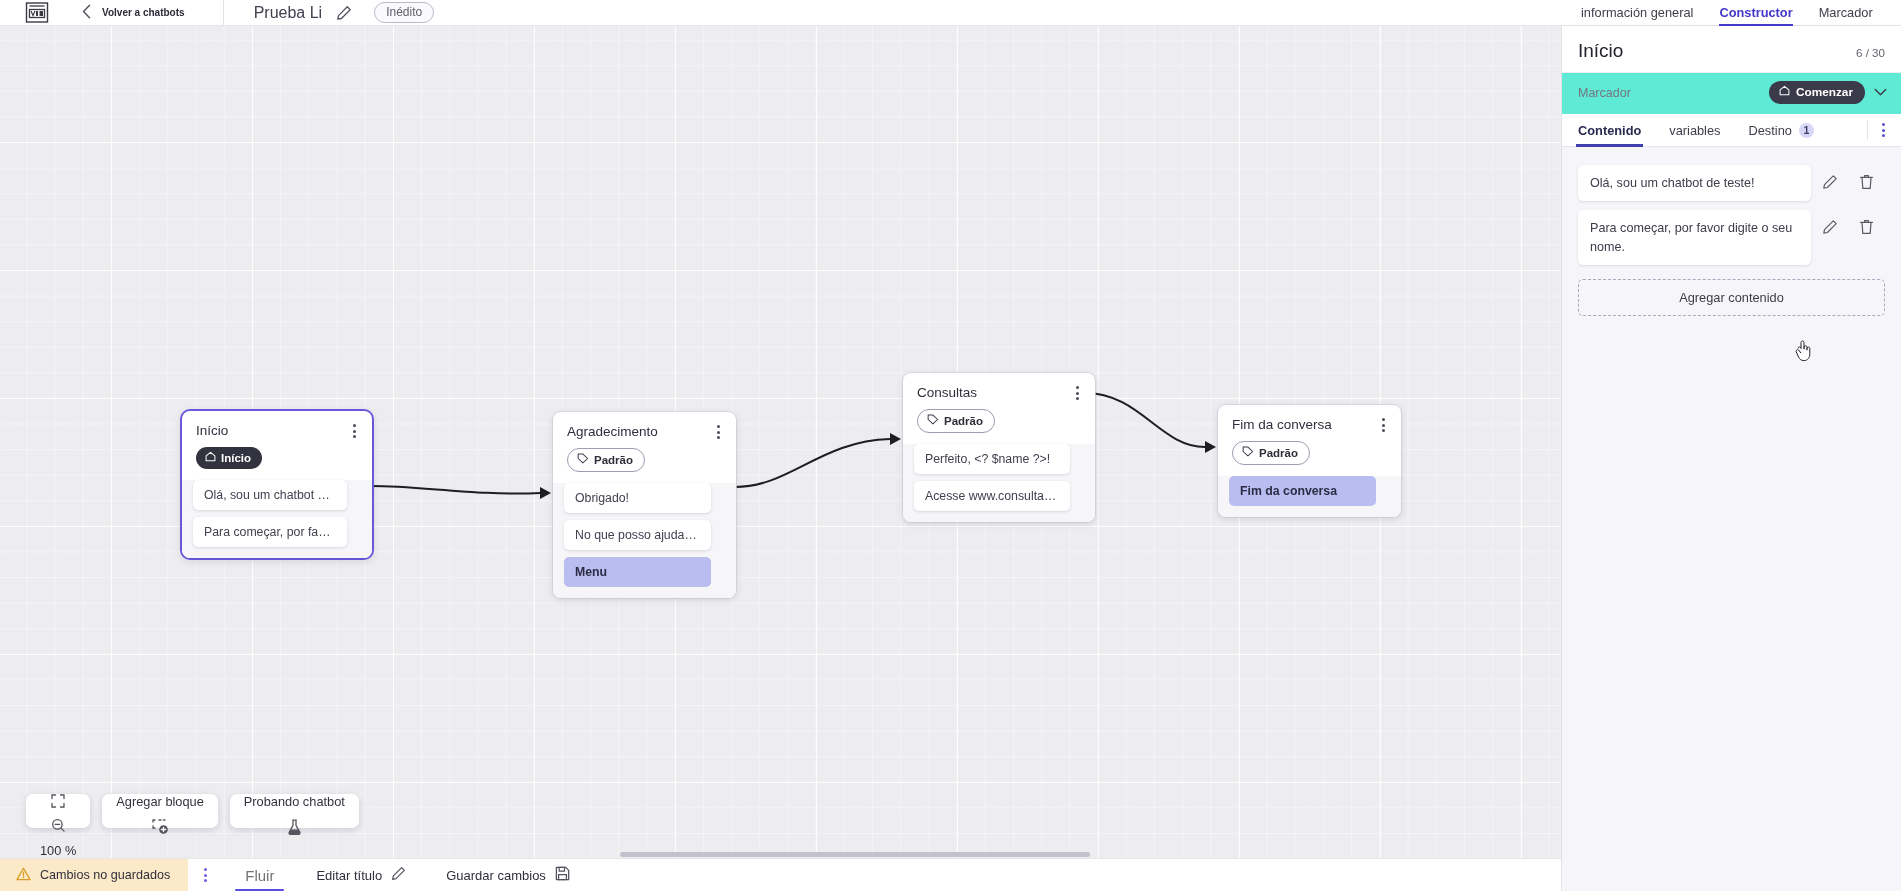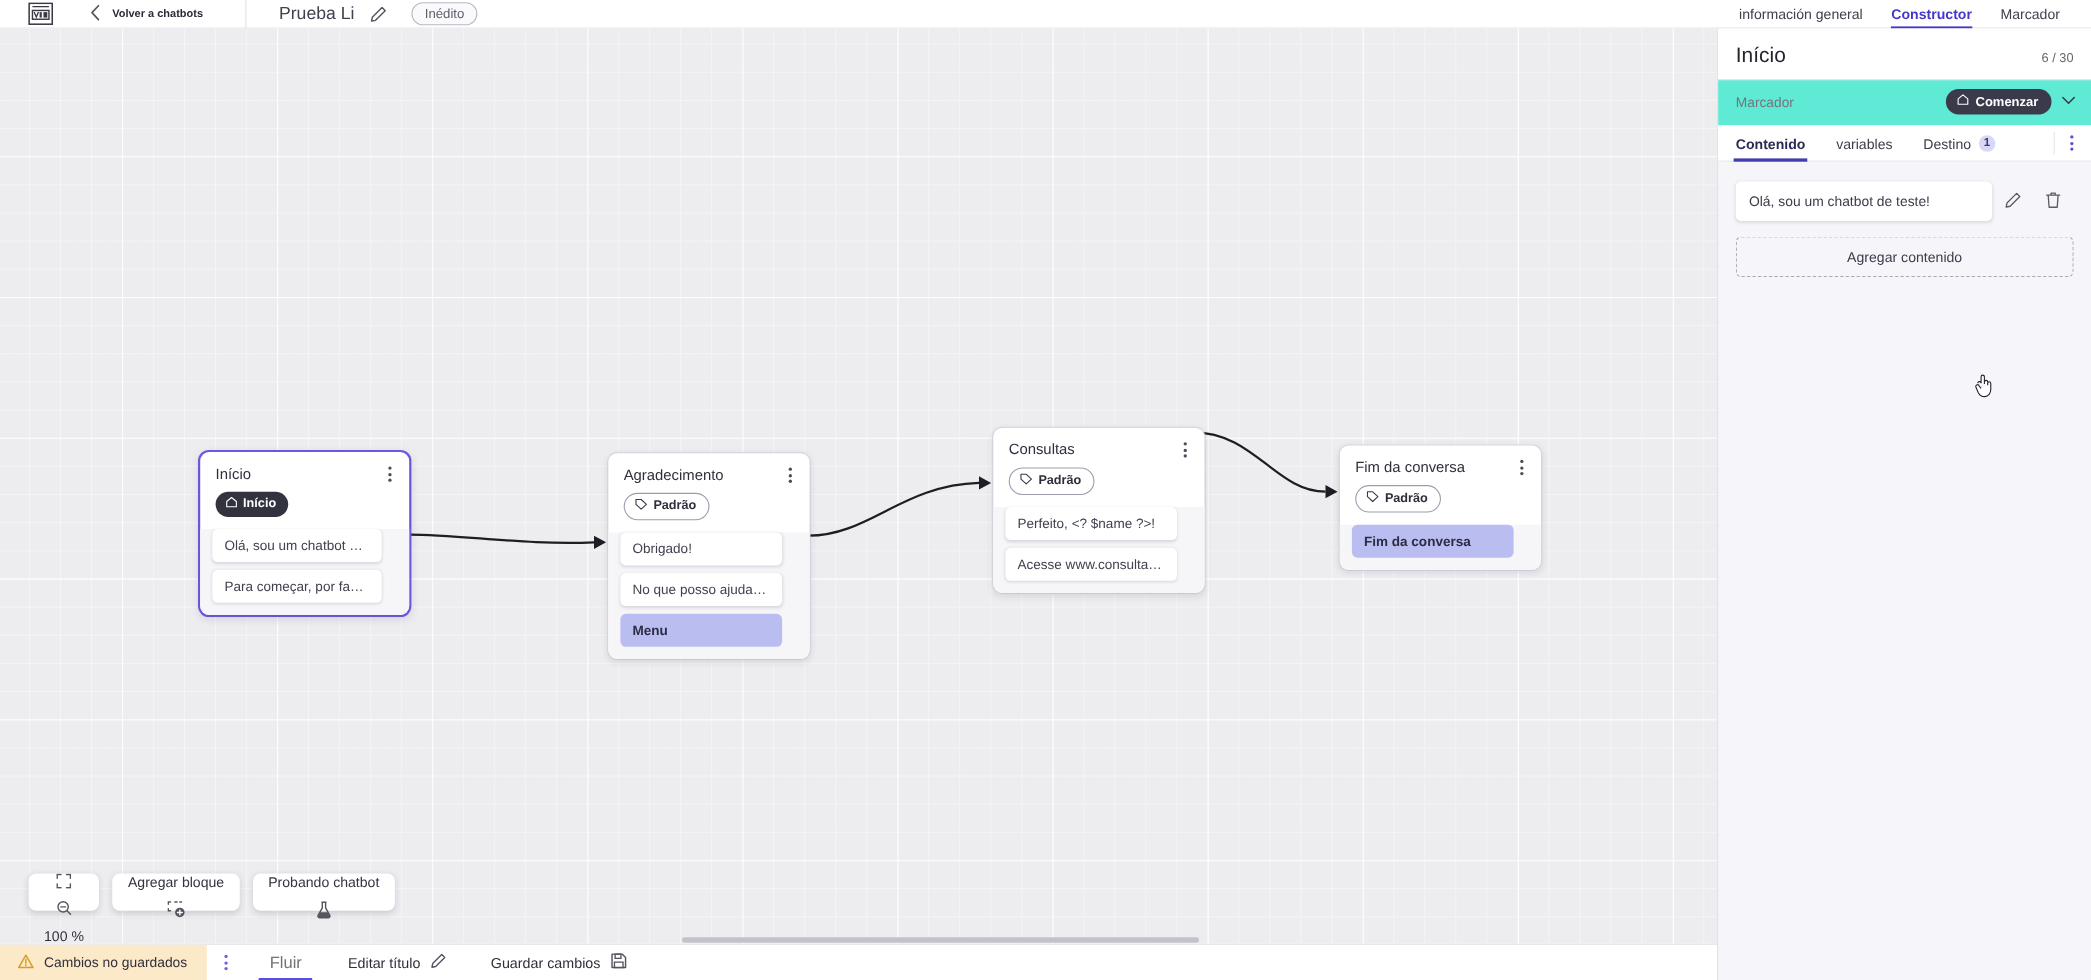--- a/index.html
+++ b/index.html
@@ -330,21 +330,21 @@
           <span>Padrão</span>
         </span>
       </div>
       <div class="node-body node-body-grey">
         <div class="msg">Obrigado!</div>
         <div class="msg">No que posso ajudar, &lt;? $name ...</div>
         <div class="msg blue">Menu</div>
       </div>
     </div>
 
-    <div class="node" style="left:903px; top:347px; width:192px;margin-top:16px;">
+    <div class="node" style="left:903px; top:347px; width:192px;">
       <div class="node-head">
         <div class="node-title">Consultas</div>
         <div class="node-kebab">
             <i></i>
             <i></i>
             <i></i>
           </div>
       </div>
       <div class="chip-row">
         <span class="chip outline">
@@ -530,20 +530,33 @@
           <svg width="16" height="16" viewBox="0 0 16 16">
               <path d="M11.3 1.8 l2.9 2.9 L5.4 13.5 l-3.6 .7 .7-3.6 Z" fill="none" stroke="#5b5b66" stroke-width="1.2" stroke-linejoin="round"></path>
             </svg>
         </div>
         <div class="row-act">
           <svg width="15" height="16" viewBox="0 0 15 16">
               <path d="M1.6 3.4h11.8M5.6 3.4V1.6h3.8v1.8M3 3.4l.8 11h7.4l.8-11" fill="none" stroke="#5b5b66" stroke-width="1.2" stroke-linejoin="round" stroke-linecap="round"></path>
             </svg>
         </div>
       </div>
+      <div class="content-row">
+        <div class="content-box">Para começar, por favor digite o seu nome.</div>
+        <div class="row-act">
+          <svg width="16" height="16" viewBox="0 0 16 16">
+              <path d="M11.3 1.8 l2.9 2.9 L5.4 13.5 l-3.6 .7 .7-3.6 Z" fill="none" stroke="#5b5b66" stroke-width="1.2" stroke-linejoin="round"></path>
+            </svg>
+        </div>
+        <div class="row-act">
+          <svg width="15" height="16" viewBox="0 0 15 16">
+              <path d="M1.6 3.4h11.8M5.6 3.4V1.6h3.8v1.8M3 3.4l.8 11h7.4l.8-11" fill="none" stroke="#5b5b66" stroke-width="1.2" stroke-linejoin="round" stroke-linecap="round"></path>
+            </svg>
+        </div>
+      </div>
       <div class="add-content">Agregar contenido</div>
     </div>
   </div>
 
   <div class="cursor-ptr">
     <svg width="16" height="22" viewBox="0 0 16 22">
       <path d="M3 8.5c0-1 .7-1.6 1.5-1.6S6 7.5 6 8.5V2.6C6 1.7 6.7 1 7.5 1S9 1.7 9 2.6v6.1M9 9.2V7.3c0-.9.7-1.5 1.5-1.5s1.5.6 1.5 1.5v2.4M12 10.2V8.6c0-.9.6-1.5 1.4-1.5s1.4.6 1.4 1.5v5.2c0 3.6-2.1 6.8-5.6 6.8-3.1 0-4.5-1.4-5.6-3.4L1.3 12c-.4-.8-.1-1.7.7-2.1.7-.4 1.6-.1 2 .6L5.9 13" fill="#ffffff" stroke="#22222c" stroke-width="1"></path>
     </svg>
   </div>
 

